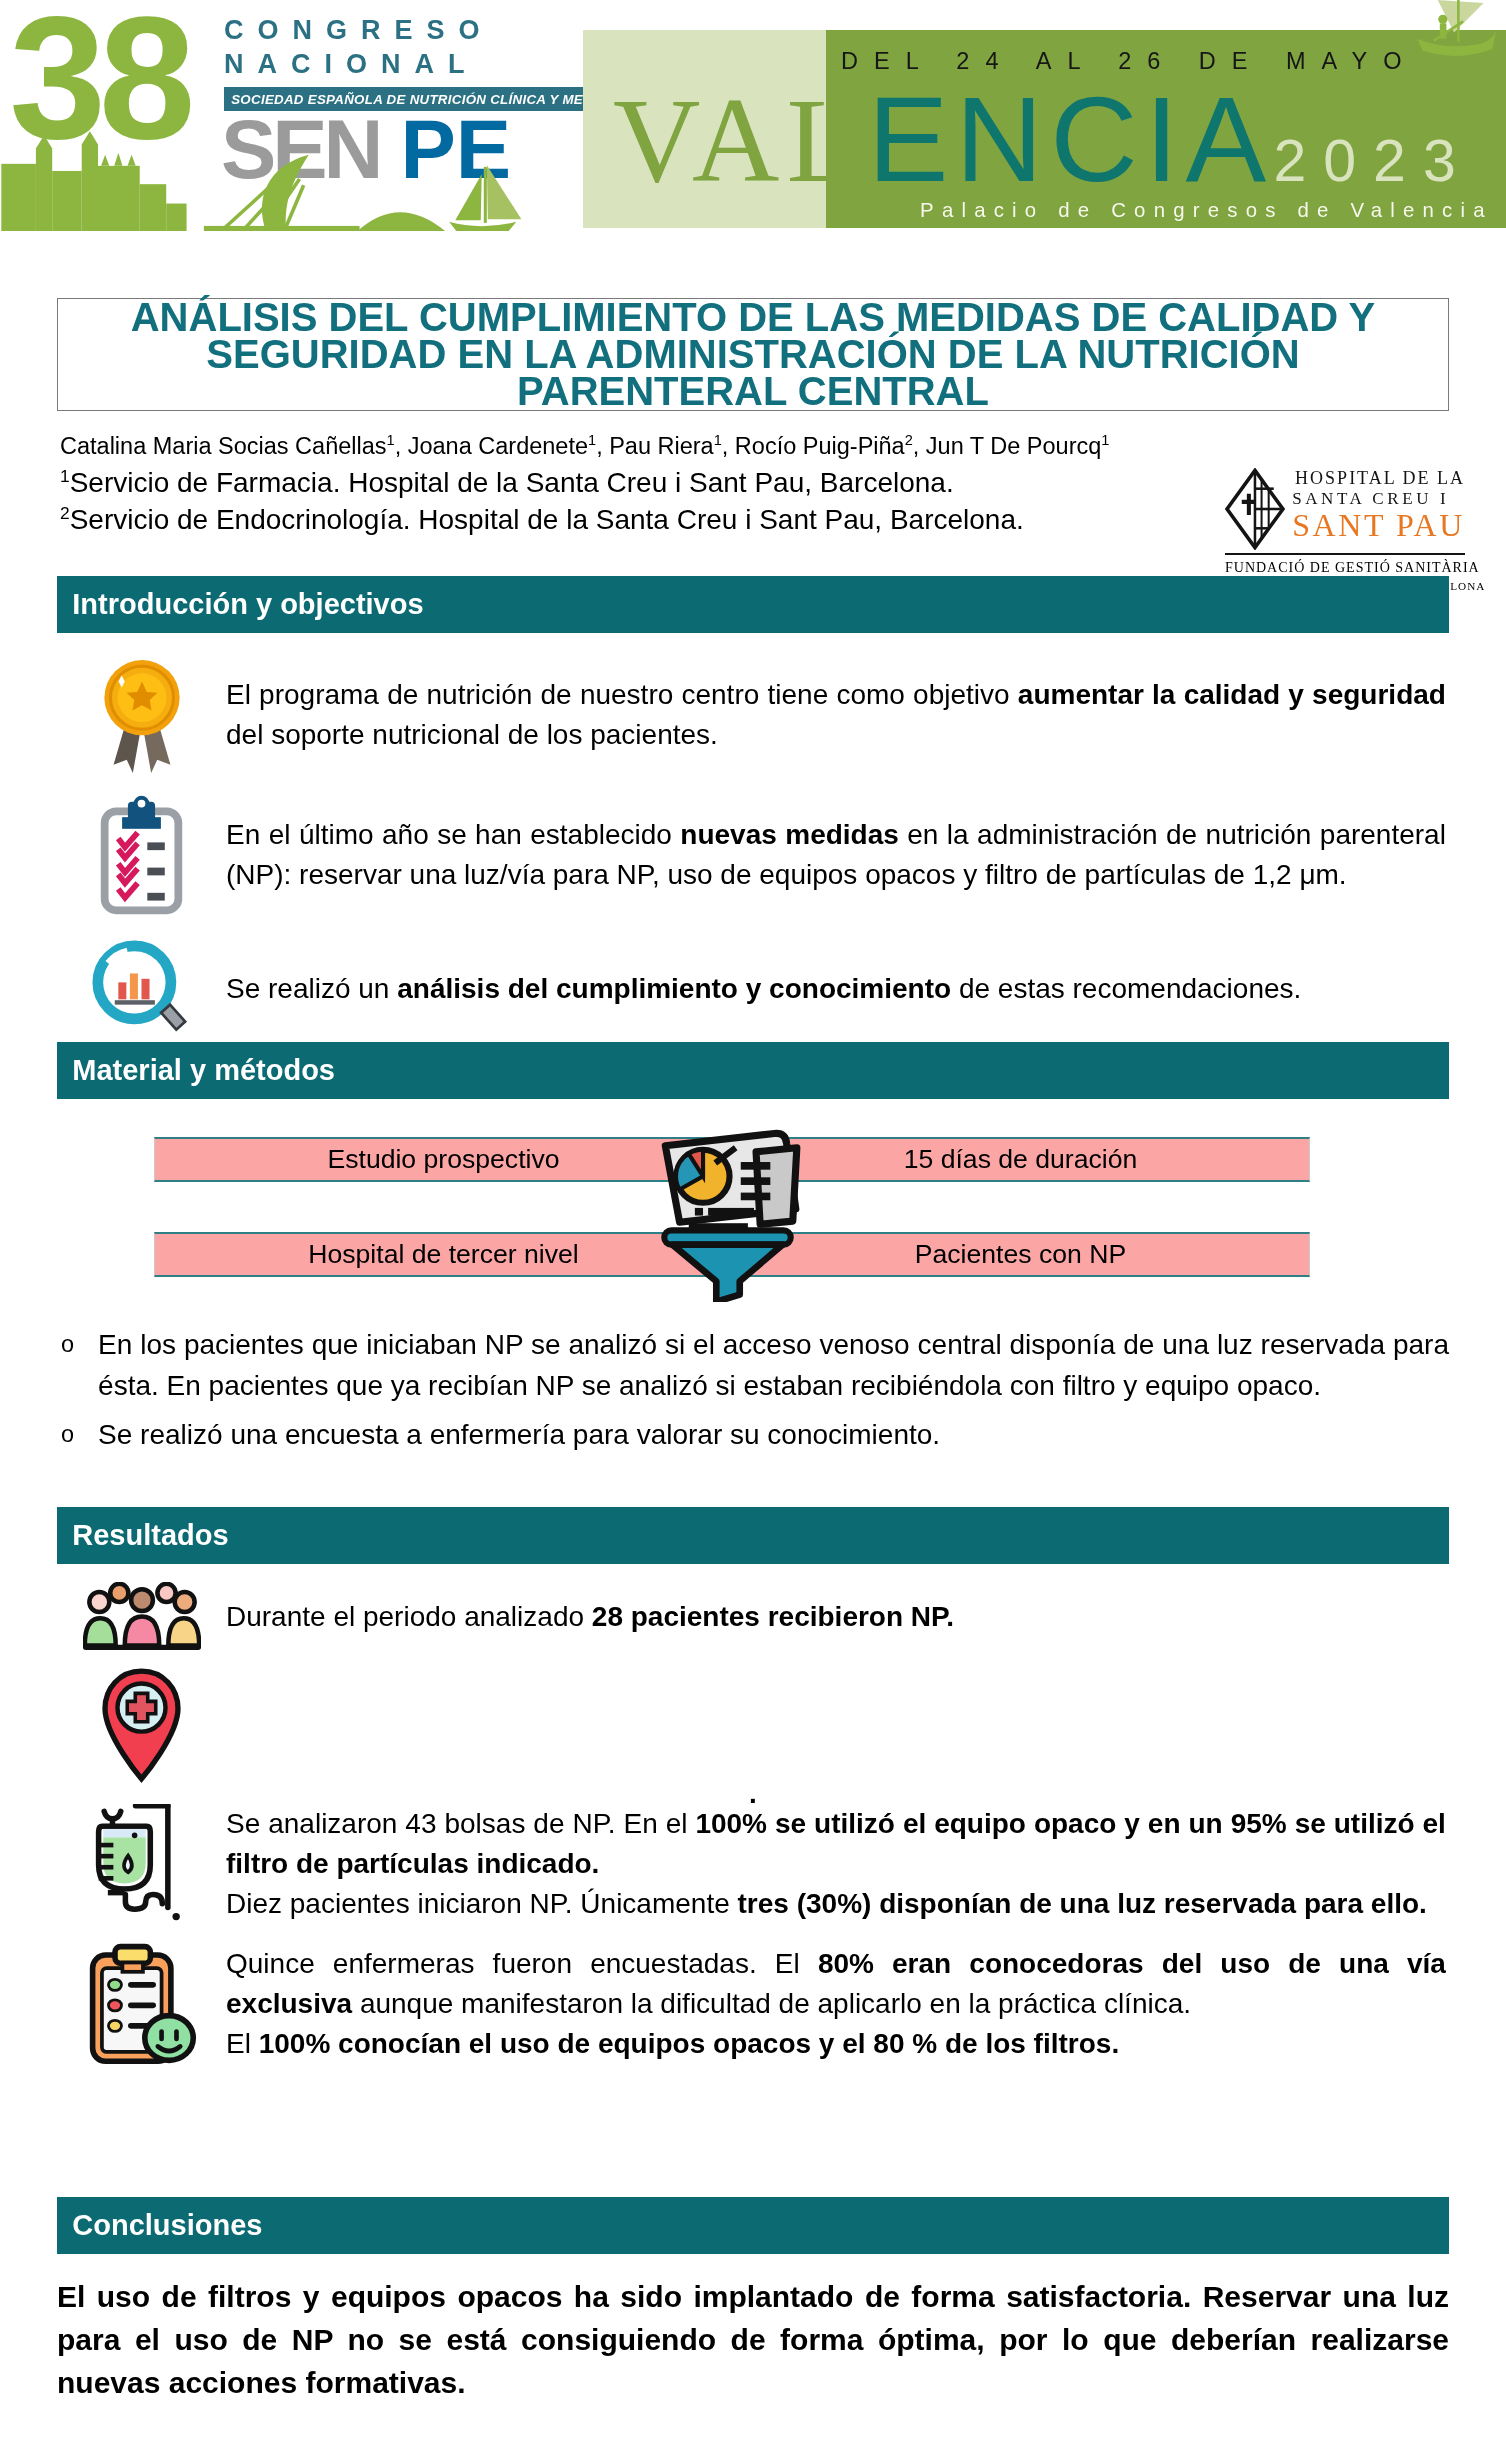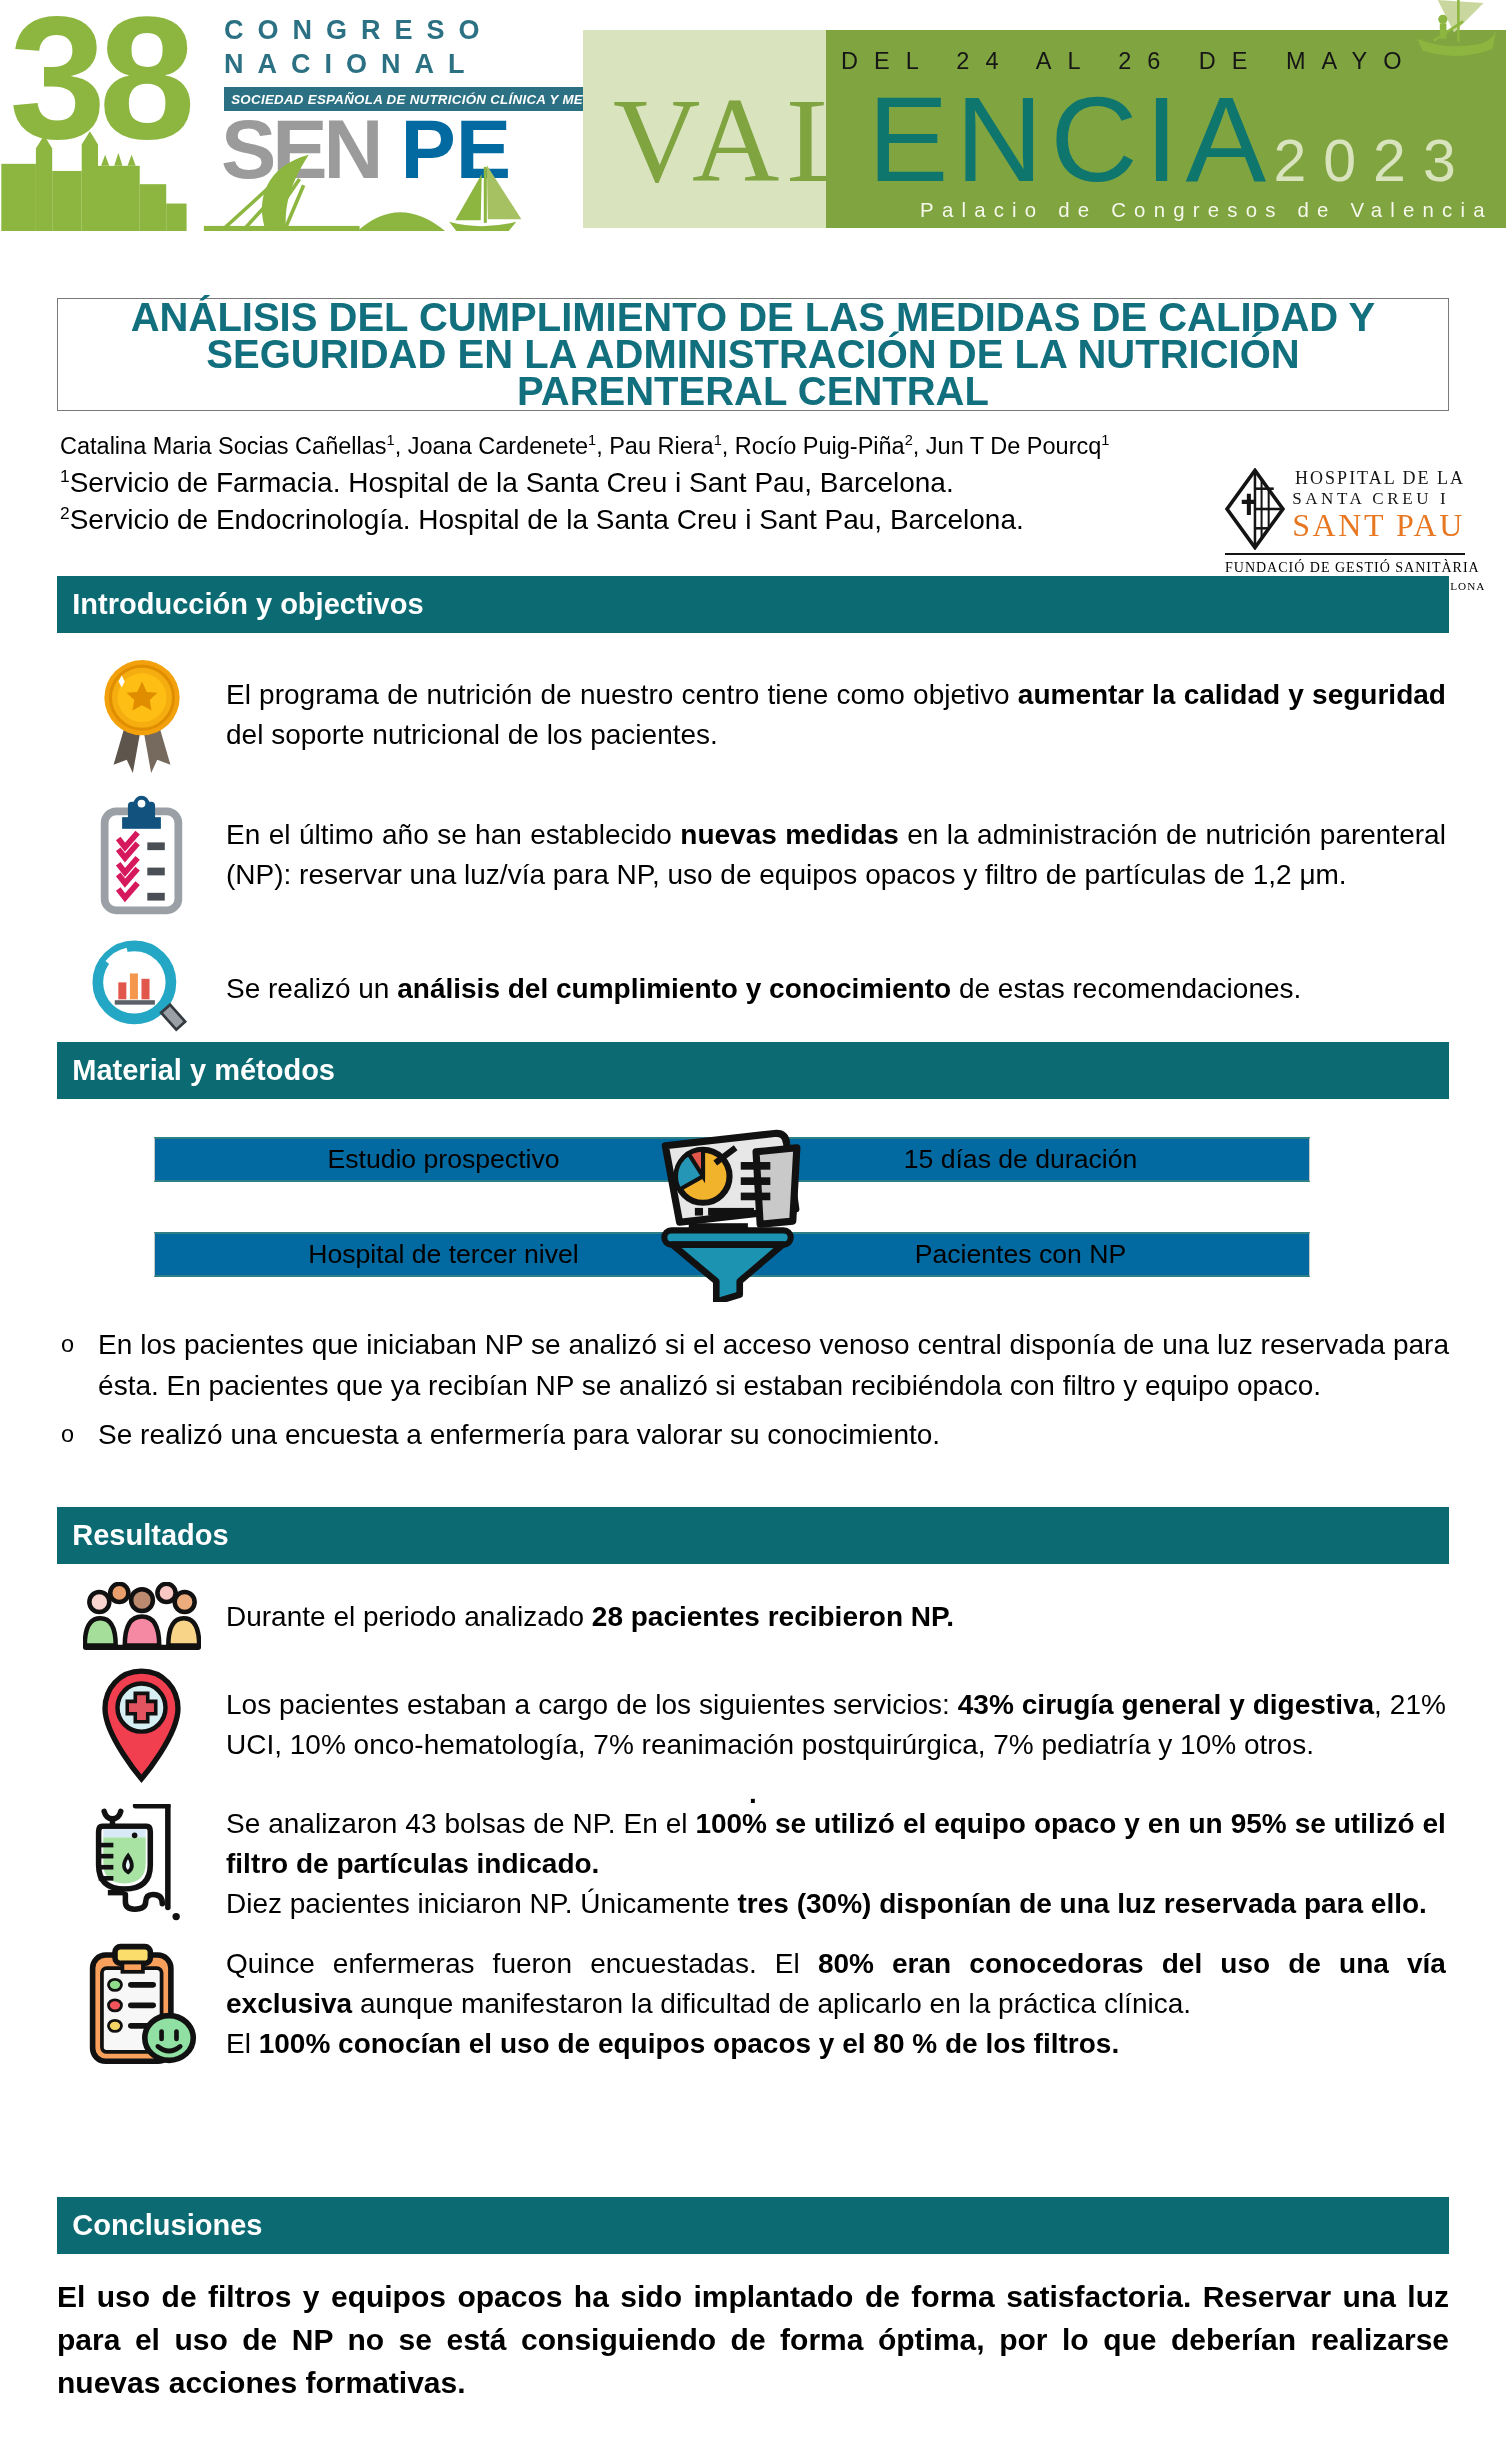--- a/index.html
+++ b/index.html
@@ -60,21 +60,21 @@
   .rows{position:absolute;left:57px;width:1392px;}
   .intro-rows{top:655px;}
   .res-rows{top:1582px;}
   .row{display:flex;align-items:center;}
   .row .icon-cell{flex:0 0 169px;display:flex;justify-content:center;align-items:center;}
   .row .txt{flex:1;font-size:28px;line-height:40px;text-align:justify;padding-right:3.1px;}
   .mb40{margin-bottom:20.4px;} .mb30{margin-bottom:15.3px;} .mb36{margin-bottom:18.4px;} .mb4{margin-bottom:2px;}
   .stray{width:100%;text-align:center;font-size:28px;line-height:17.4px;margin-bottom:1px;font-weight:700;}
 
   
-  .m-box{position:absolute;left:154px;width:1156px;height:45px;background:#0369a1;box-sizing:border-box;
+  .m-box{position:absolute;left:154px;width:1156px;height:45px;background:#fca5a5;box-sizing:border-box;
        border-top:2px solid #2E7F86;border-bottom:2px solid #2E7F86;border-left:1px solid #C9C9C9;
        border-right:1px solid #C9C9C9;display:flex;z-index:1;}
   .m-box1{top:1137px;} .m-box2{top:1232px;}
   .m-box span{flex:1;display:flex;align-items:center;justify-content:center;font-size:26.6px;}
   .funnel{position:absolute;left:650px;top:1123px;z-index:2;}
   .bullets{position:absolute;left:57px;top:1324px;width:1392px;}
   .bullet{display:flex;margin-bottom:8.2px;}
   .bullet .mark{flex:0 0 37px;font-size:23.5px;line-height:41px;padding-left:4.1px;}
   .bullet .txt{flex:1;font-size:28px;line-height:41px;text-align:justify;}
 
@@ -298,21 +298,20 @@
     </div>
 
     <div class="row mb4">
       <div class="icon-cell">
         <svg width="89" height="117" viewBox="0 0 100 130">
           <path d="M50 5 C25 5 9 25 9 47 C9 78 50 126 50 126 C50 126 91 78 91 47 C91 25 75 5 50 5 Z" fill="#F23F4F" stroke="#111" stroke-width="6"></path>
           <circle cx="50" cy="46" r="27" fill="#D6EFF2" stroke="#111" stroke-width="5"></circle>
           <path d="M43 30 h14 v9 h9 v14 h-9 v9 h-14 v-9 h-9 v-14 h9 z" fill="#E25560" stroke="#111" stroke-width="4"></path>
         </svg>
       </div>
-      <div class="txt"><span>Los pacientes estaban a cargo de los siguientes servicios: </span><span style="font-weight: 700;">43% cirugía general y digestiva</span><span>, 21% UCI, 10% onco-hematología, 7% reanimación postquirúrgica, 7% pediatría y 10% otros.</span></div>
     </div>
 
     <div class="stray">.</div>
 
     <div class="row mb36">
       <div class="icon-cell">
         <svg width="102" height="120" viewBox="0 0 110 130">
           <g stroke="#111" stroke-width="6" fill="none" stroke-linecap="round">
             <path d="M14 8 q2 8 9 8 q7 0 9 -8"></path>
             <path d="M23 16 v8"></path>

